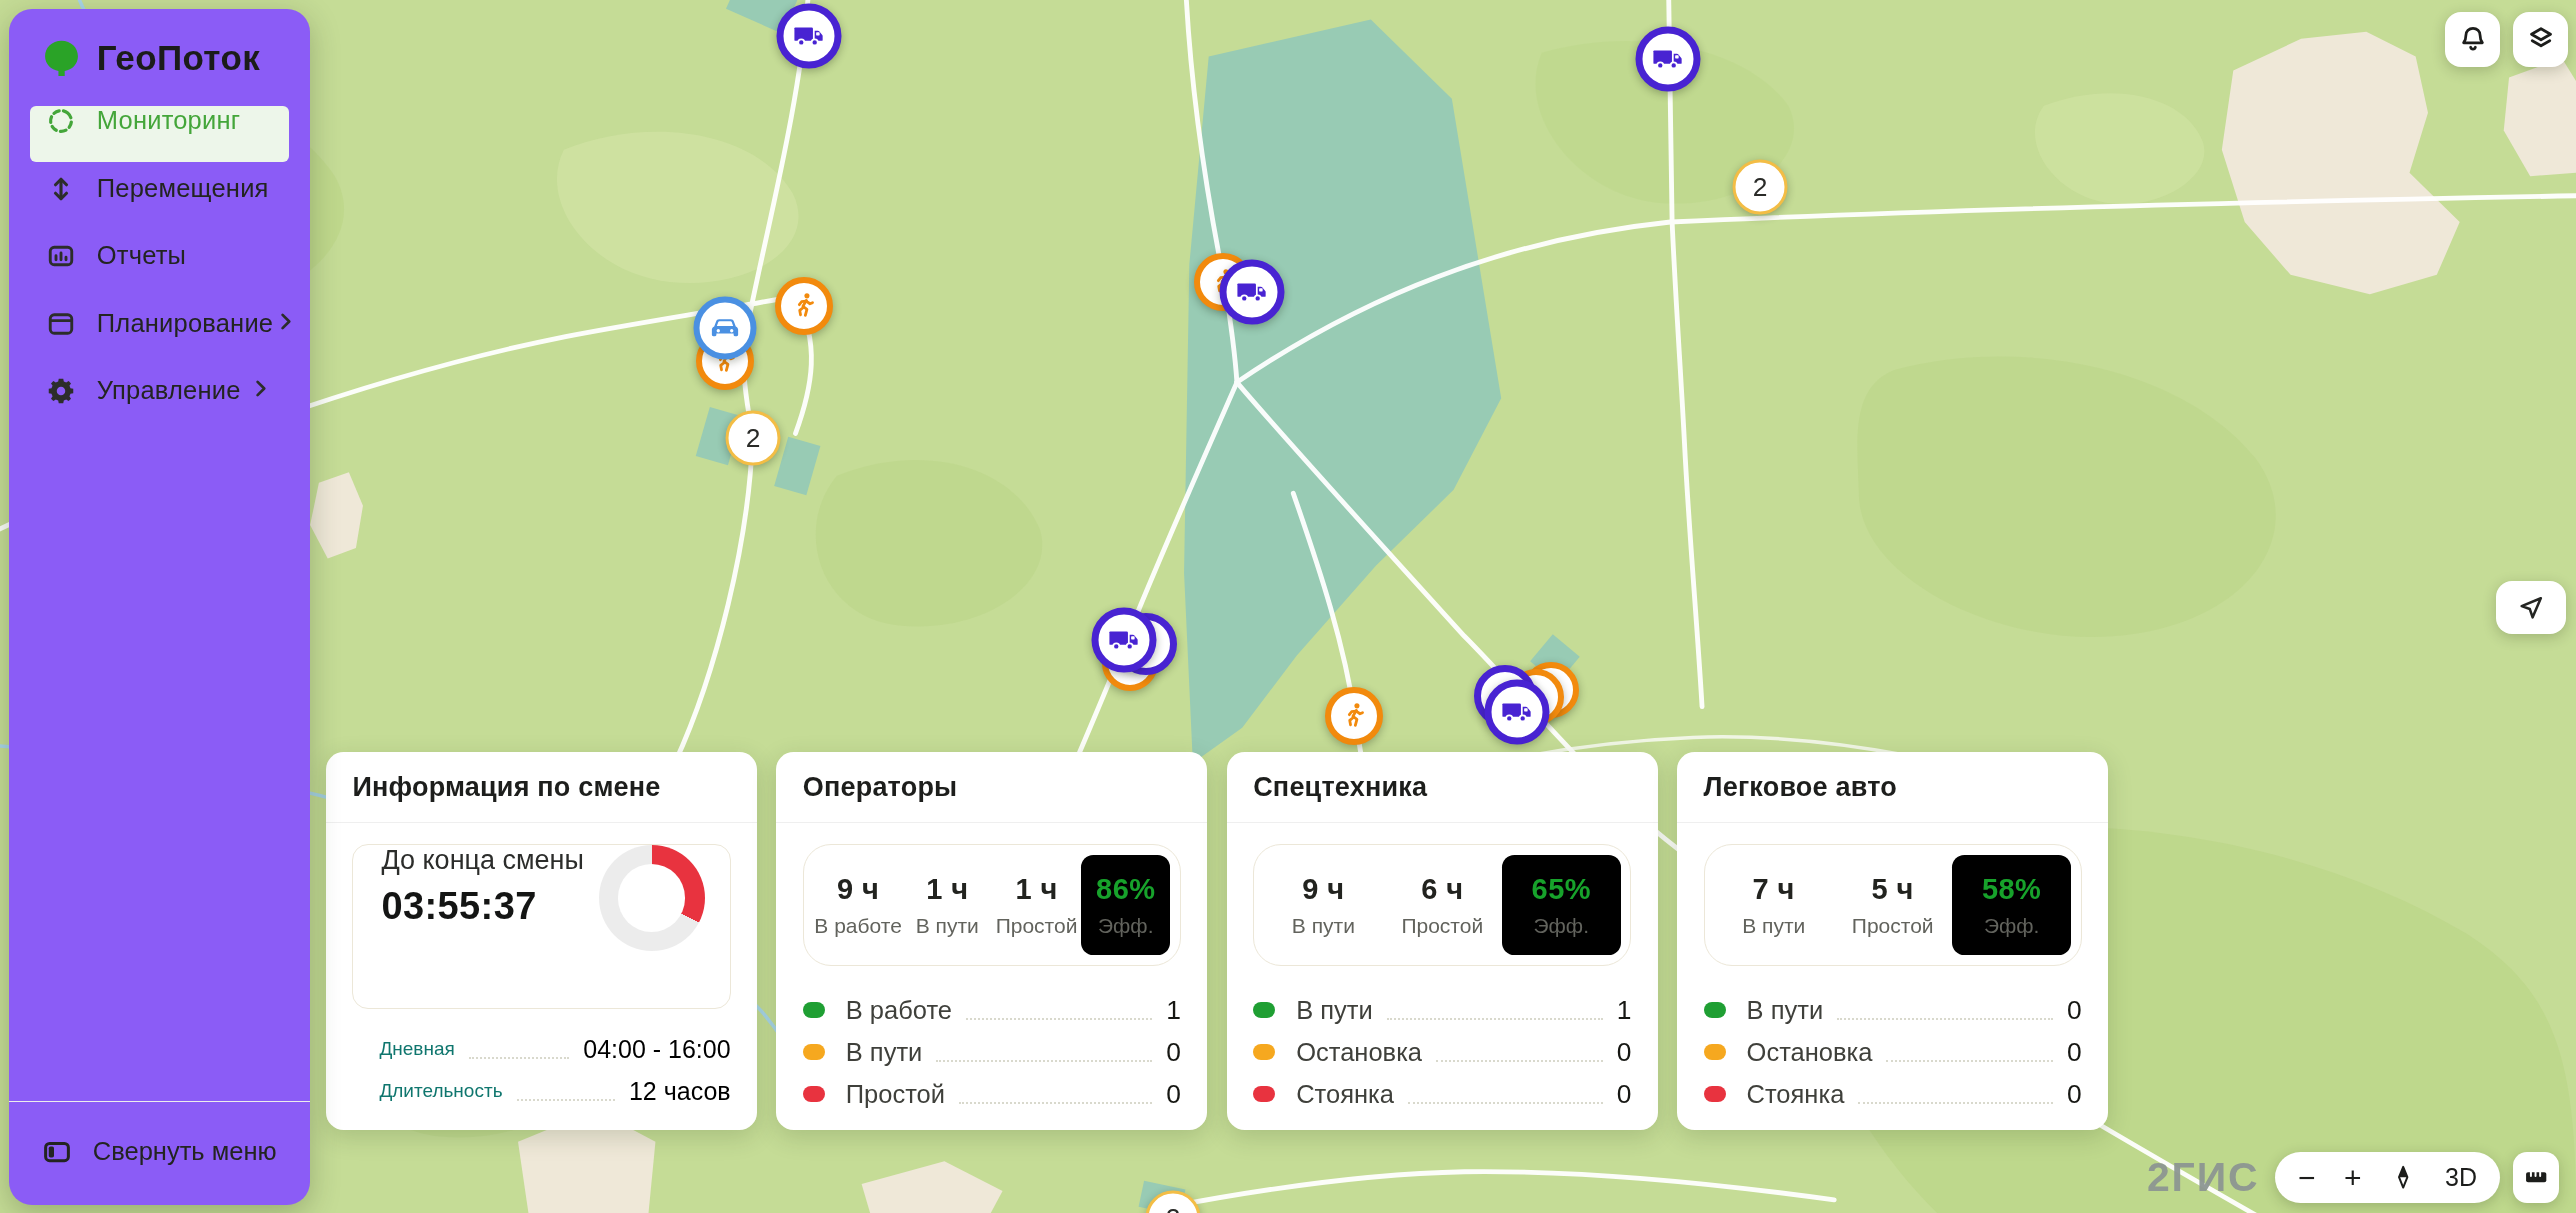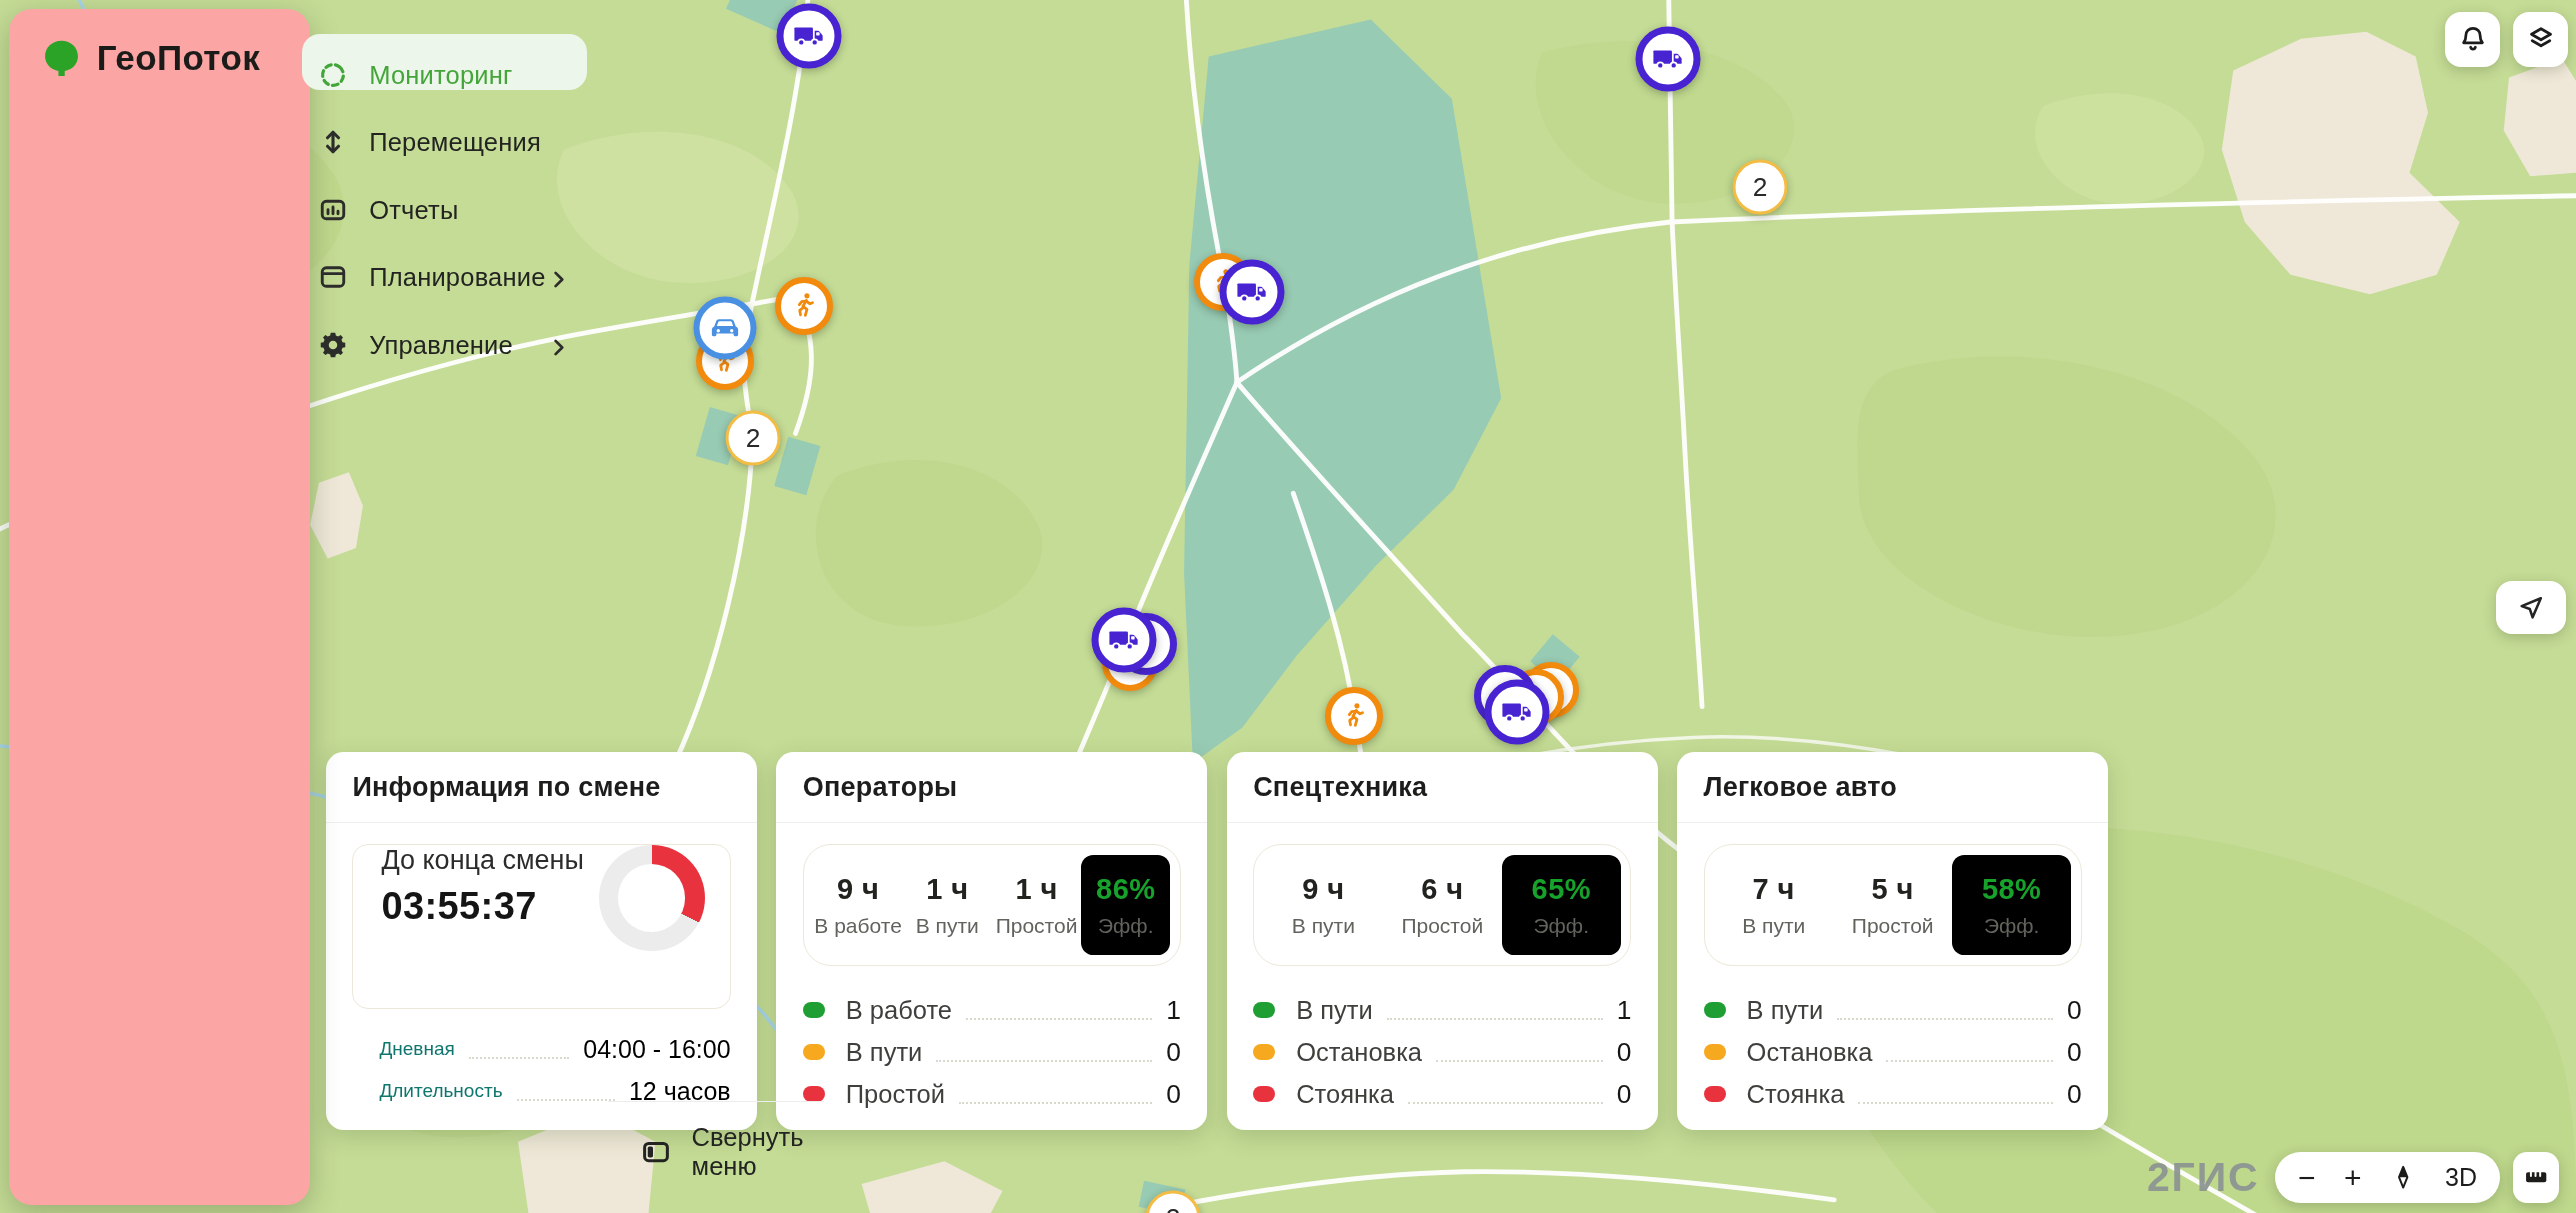--- a/index.html
+++ b/index.html
@@ -18,28 +18,28 @@
   .mk-truck{width:65px;height:65px;border:7px solid #4823d2;}
   .mk-truck svg{width:35px;height:35px;}
   .mk-ring-purple{width:62px;height:62px;border:7px solid #4823d2;}
   .mk-person{width:58px;height:58px;border:6.2px solid #f28a0d;}
   .mk-person svg{width:32px;height:32px;}
   .mk-ring-orange{width:56px;height:56px;border:6.2px solid #f28a0d;}
   .mk-car{width:63px;height:63px;border:6.2px solid #4a90e2;}
   .mk-car svg{width:35px;height:35px;}
   .mk-badge{width:55px;height:55px;border:3.5px solid #f3bd45;font-size:26.4px;color:#2a2b28;}
   
-  .sidebar{position:absolute;left:8.8px;top:8.8px;width:301px;height:1196px;background:#fca5a5;
+  .sidebar{position:absolute;left:8.8px;top:8.8px;width:301px;height:1196px;background:#8b5cf6;
     border-radius:23px;box-shadow:0 8.8px 30px rgba(40,55,25,.28);z-index:10;box-sizing:border-box;
-    display:flex;flex-direction:row;}
+    display:flex;flex-direction:column;}
   .logo-row{display:flex;align-items:center;gap:16px;margin:26.4px 21px 0 33px;height:46px;}
   .logo-ic{width:39px;height:41px;flex:0 0 auto;}
   .logo-t{font-size:35px;font-weight:700;color:#1b1c1a;letter-spacing:0.4px;}
   .menu{margin:25px 21px 0;}
-  .side-item{display:flex;align-items:flex-end;height:56px;border-radius:18px;padding:0 16px;
+  .side-item{display:flex;align-items:flex-start;height:56px;border-radius:6px;padding:0 16px;
     margin-bottom:11.5px;color:#232421;cursor:pointer;}
   .side-item .s-icon{width:30px;height:30px;margin-right:21px;color:#2c2d2b;flex:0 0 auto;}
   .side-item .s-icon svg{width:30px;height:30px;display:block;}
   .side-item .s-label{font-size:25.5px;letter-spacing:0.2px;}
   .side-item .s-chev{margin-left:auto;width:25px;height:25px;color:#2c2d2b;}
   .side-item .s-chev svg{width:25px;height:25px;display:block;}
   .side-item.active{background:#edf6ea;color:#44a63a;}
   .side-item.active .s-icon{color:#44a63a;}
   .side-footer{margin-top:auto;border-top:1.8px solid #ededed;height:99px;display:flex;
     align-items:center;padding:0 21px 3.5px 33px;gap:21px;cursor:pointer;}

